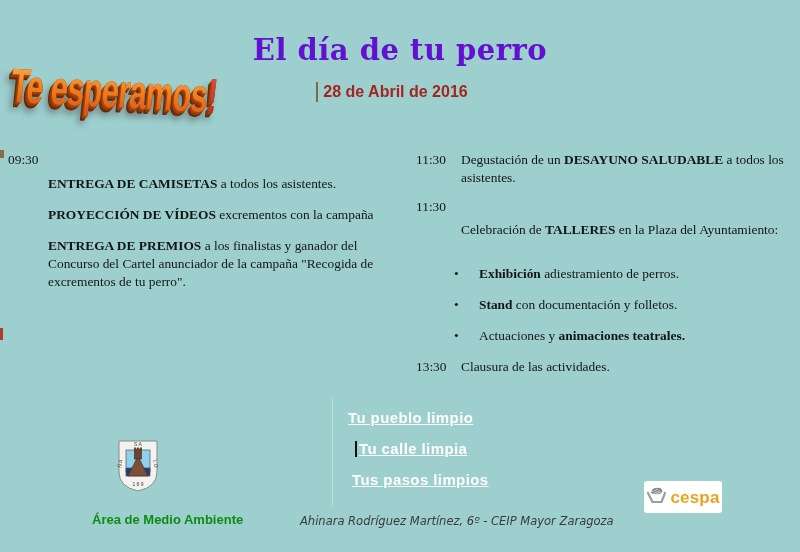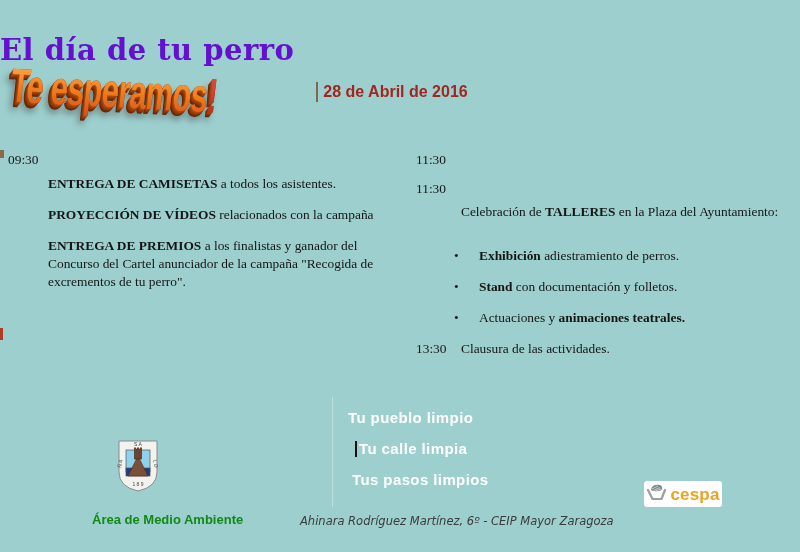--- a/index.html
+++ b/index.html
@@ -4,21 +4,21 @@
 <style>
   html,body { margin:0; padding:0; }
   .poster {
     position:relative; width:800px; height:552px; overflow:hidden;
     background: var(--background, #9ccfce);
     font-family:"Liberation Serif", serif; color:#151515;
   }
 
   
   .title {
-    position:absolute; top:33px; left:0; right:0; 
+    position:absolute; top:33px; left:0; right:0; text-align:center;
     font-family:"DejaVu Serif", serif; font-weight:bold; font-size:29px;
     color: var(--title, #6310d0); letter-spacing:0.5px;
   }
   .date-row {
     position:absolute; top:82px; left:0; right:16px;
     display:flex; justify-content:center; align-items:center; gap:5px;
   }
   .date-cursor { width:2px; height:20px; background:#7b6a52; }
   .date-text {
     font-family:"Liberation Sans", sans-serif; font-weight:bold; font-size:16px;
@@ -69,42 +69,42 @@
   .sched-text.nowrap { white-space:nowrap;margin-top:23px; }
   .sub-item { padding-left:40px; margin-bottom:13px; }
   .bullet-item { display:flex; padding-left:38px; margin-bottom:13px; }
   .bullet-dot { width:25px; flex:none; }
   .schedule strong { font-weight:bold; }
 
   
   .slogans {
     position:absolute; left:348px; top:402px;
     font-family:"Liberation Sans", sans-serif; font-weight:bold; font-size:15px;
-    color: var(--slogan, #ffffff); letter-spacing:0.4px;
+    color: var(--slogan, #ffffff); letter-spacing:0.4px;text-decoration:underline;
   }
   .slogan-line { height:31px; display:flex; align-items:center; }
   .slogan-line.off1 { padding-left:7px;text-align:center; }
   .slogan-line.off2 { padding-left:4px; }
   .slogan-cursor { width:2px; height:16px; background:#111; margin-right:2px; }
   .textbox-line { position:absolute; left:332px; top:397px; width:1px; height:110px; background:rgba(255,255,255,0.35); }
 
   
   .coat { position:absolute; left:115px; top:438px; }
   .dept-label {
     position:absolute; left:92px; top:512px;
     font-family:"Liberation Sans", sans-serif; font-weight:bold; font-size:13px;
     color: var(--department, #108a10);
   }
   .credit {
     position:absolute; left:300px; top:514px;
     font-family:"DejaVu Sans", sans-serif; font-style:italic; font-weight:400;
     font-size:11.5px; color:#3b3b3b;
   }
   .cespa-box {
-    position:absolute; left:644px; top:481px; width:78px; height:26px;
+    position:absolute; left:644px; top:481px; width:78px; height:32px;
     background:#ffffff; border-radius:3px;
     display:flex; align-items:center; justify-content:center; gap:3px;
   }
   .cespa-text {
     font-family:"Liberation Sans", sans-serif; font-weight:bold; font-size:17px;
     color: var(--sponsor_text, #e9a421); letter-spacing:0.2px; line-height:1;
   }
 
   
   .edge-mark-a { position:absolute; left:0; top:150px; width:4px; height:8px; background:#8a6a4a; }
@@ -127,26 +127,27 @@
     <span class="date-cursor"></span>
     <span class="date-text">28 de Abril de 2016</span>
   </div>
 
   <div class="schedule">
     <div class="col-left">
         <div class="sched-item tight">
           <span class="sched-time">09:30</span>
         </div>
         <div class="sub-item"><strong>ENTREGA DE CAMISETAS</strong><span> a todos los asistentes.</span></div>
-        <div class="sub-item"><strong>PROYECCIÓN DE VÍDEOS</strong><span> relacionados con la campaña</span></div>
+        <div class="sub-item"><strong>PROYECCIÓN DE VÍDEOS</strong><span> excrementos con la campaña</span></div>
         <div class="sub-item"><strong>ENTREGA DE PREMIOS</strong><span>  a los finalistas y ganador del Concurso del Cartel anunciador de la campaña "Recogida de excrementos de tu perro".</span></div>
       </div>
     <div class="col-right">
         <div class="sched-item">
           <span class="sched-time">11:30</span>
+          <span class="sched-text"><span>Degustación de un </span><strong>DESAYUNO SALUDABLE</strong><span> a todos los asistentes.</span></span>
         </div>
         <div class="sched-item gap-after">
           <span class="sched-time">11:30</span>
           <span class="sched-text nowrap"><span>Celebración de </span><strong>TALLERES</strong><span> en la Plaza del Ayuntamiento:</span></span>
         </div>
         <div class="bullet-item">
           <span class="bullet-dot">•</span>
           <span class="sched-text"><strong>Exhibición</strong><span> adiestramiento de perros.</span></span>
         </div>
         <div class="bullet-item">

